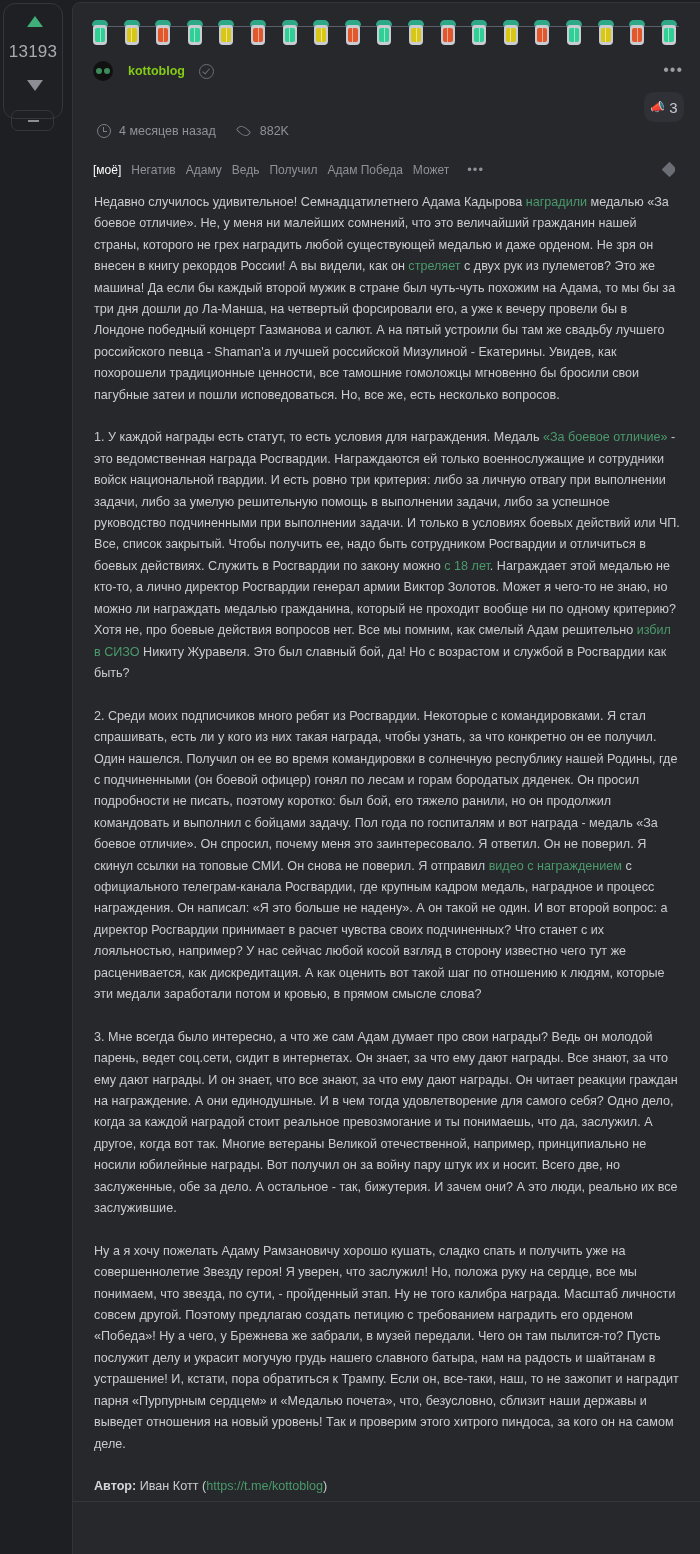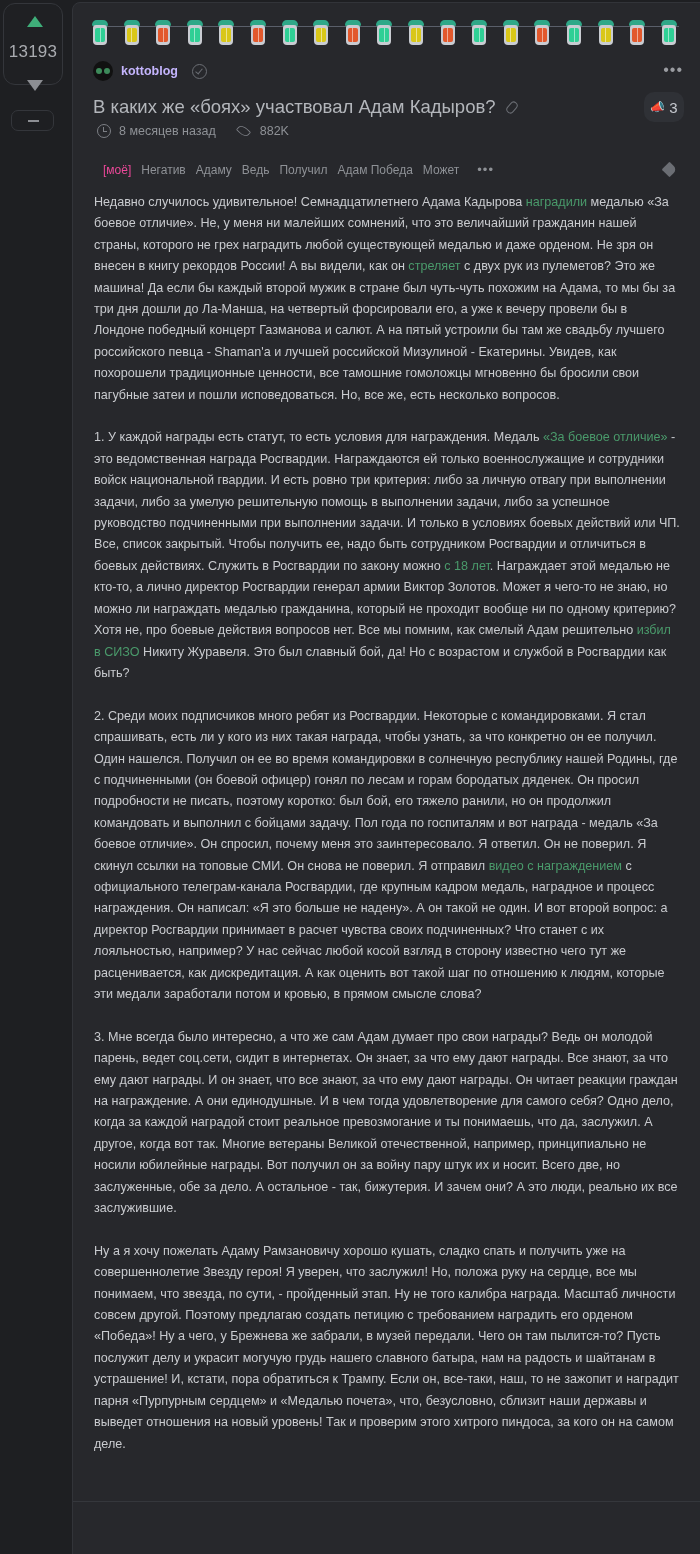--- a/index.html
+++ b/index.html
@@ -1,21 +1,21 @@
 <!DOCTYPE html>
 <html><head>
 <meta charset="utf-8">
 <style>
   * { box-sizing: border-box; margin: 0; padding: 0; }
   html, body { width: 700px; height: 1554px; background: #1e1f22; overflow: hidden; }
   body { font-family: "Liberation Sans", "DejaVu Sans", sans-serif; color: #c9cbcf; position: relative; }
 
   
   .vote-box {
-    position: absolute; left: 3px; top: 3px; width: 60px; height: 82px;
+    position: absolute; left: 3px; top: 3px; width: 60px; height: 116px;
     border: 1px solid #34363b; border-radius: 12px; background: #1f2023;
   }
   .vote-up { position: absolute; left: 23px; top: 12px; width: 0; height: 0;
     border-left: 8px solid transparent; border-right: 8px solid transparent; border-bottom: 11px solid #3fae79; cursor: pointer; }
   .vote-count { position: absolute; left: 0; right: 0; top: 38px; text-align: center; font-size: 17px; color: #a9abb0; letter-spacing: 0.2px; }
   .vote-down { position: absolute; left: 23px; top: 76px; width: 0; height: 0;
     border-left: 8px solid transparent; border-right: 8px solid transparent; border-top: 11px solid #8c8e93; cursor: pointer; }
   .collapse-btn { position: absolute; left: 11px; top: 110px; width: 43px; height: 21px;
     border: 1px solid #34363b; border-radius: 7px; cursor: pointer; }
   .collapse-btn::after { content: ""; position: absolute; left: 16px; top: 9px; width: 11px; height: 1.5px; background: #8c8e93; }
@@ -30,38 +30,38 @@
   .lamp { position: absolute; top: 3px; width: 18px; height: 28px; }
   .lamp .cap { position: absolute; left: 1px; top: 0; width: 16px; height: 6px; background: #2fa888; border-radius: 8px 8px 2px 2px; }
   .lamp .body { position: absolute; left: 2px; top: 5px; width: 14px; height: 20px; background: #c9ccd2; border-radius: 3px 3px 4px 4px; }
   .lamp .glass { position: absolute; left: 4px; top: 8px; width: 10px; height: 14px; border-radius: 2px; }
   .lamp .bar { position: absolute; left: 8.5px; top: 8px; width: 1px; height: 14px; background: rgba(255,255,255,0.5); }
 
   .author-row { position: absolute; left: 20px; top: 57px; height: 22px; display: flex; align-items: center; }
   .avatar { width: 20px; height: 20px; border-radius: 50%; background: #111; position: relative; }
   .avatar::before, .avatar::after { content: ""; position: absolute; top: 7px; width: 6px; height: 6px; border-radius: 50%; background: #3d8a5a; }
   .avatar::before { left: 3px; } .avatar::after { left: 11px; }
-  .author-name { margin-left: 8px; font-size: 12.5px; font-weight: bold; color: #c4b5fd; }
+  .author-name { margin-left: 15px; font-size: 12.5px; font-weight: bold; color: #84cc16; }
   .verified { margin-left: 14px; width: 15px; height: 15px; border: 1.2px solid #6b6e74; border-radius: 50%; position: relative; }
   .verified::after { content: ""; position: absolute; left: 4px; top: 2px; width: 3px; height: 6px; border-right: 1.2px solid #6b6e74; border-bottom: 1.2px solid #6b6e74; transform: rotate(40deg); }
   .more-btn { position: absolute; right: 28px; top: 62px; font-size: 16px; color: #9a9ca1; letter-spacing: 1px; cursor: pointer; line-height: 10px; }
 
   .title { position: absolute; left: 20px; top: 93px; font-size: 18.5px; color: #b3b6bb; white-space: nowrap; }
   .link-icon { display: inline-block; margin-left: 12px; width: 8px; height: 13px; border: 1.5px solid #6b6e74; border-radius: 4px; transform: rotate(40deg); vertical-align: -1px; }
   .share-badge { position: absolute; right: 27px; top: 89px; width: 40px; height: 30px; background: #2f3136; border-radius: 10px; display: flex; align-items: center; justify-content: center; font-size: 15px; color: #c5c8ce; cursor: pointer; }
   .share-badge .mega { font-size: 12px; margin-right: 4px; color: #aeb1b6; }
 
   .meta-row { position: absolute; left: 24px; top: 121px; display: flex; align-items: center; font-size: 12.5px; color: #8e9196; }
   .clock { width: 14px; height: 14px; border: 1.5px solid #7c7f85; border-radius: 50%; position: relative; margin-right: 8px; }
   .clock::after { content: ""; position: absolute; left: 4.5px; top: 2px; width: 3px; height: 4px; border-left: 1.3px solid #7c7f85; border-bottom: 1.3px solid #7c7f85; }
   .eye { width: 15px; height: 10px; border: 1.5px solid #7c7f85; border-radius: 60% 10%; transform: rotate(45deg) scale(0.85); margin: 0 9px 0 20px; position: relative; }
 
   .tags { position: absolute; left: 20px; top: 159px; display: flex; align-items: center; font-size: 12px; color: #8e9196; }
   .tags .tag { margin-right: 10px; cursor: pointer; white-space: nowrap; }
-  .tags .tag.mine { color: #ec4899; margin-left: 10px; }
+  .tags .tag.mine { color: #ffffff; }
   .tags .dots { margin-left: 8px; color: #8e9196; font-size: 13px; letter-spacing: 1px; cursor: pointer; }
   .tag-icon { position: absolute; right: 36px; top: 161px; width: 11px; height: 11px; background: #6b6e74; border-radius: 1px 5px 1px 1px; transform: rotate(45deg); cursor: pointer; }
 
   .content { position: absolute; left: 21px; top: 189px; width: 586px; font-size: 12.6px; line-height: 21.4px; color: #c9cbcf; }
   .content p { margin: 0 0 21.4px 0; }
   .content a { color: #4a9a6b; text-decoration: none; }
   .content b { color: #d4d6da; }
 
   .divider { position: absolute; left: 0; right: 0; top: 1498px; height: 1px; background: #35373c; }
   .reactions { position: absolute; left: 20px; top: 1513px; display: flex; gap: 8px; }
@@ -202,31 +202,28 @@
       </div>
     </div>
 
   <div class="author-row">
     <div class="avatar"></div>
     <span class="author-name">kottoblog</span>
     <span class="verified"></span>
   </div>
   <div class="more-btn">•••</div>
 
-  <div class="title">
-    <span>В каких же «боях» участвовал Адам Кадыров?</span><span class="link-icon"></span>
-  </div>
   <div class="share-badge">
     <span class="mega">📣</span>
     <span>3</span>
   </div>
 
   <div class="meta-row">
     <span class="clock"></span>
-    <span>8 месяцев назад</span>
+    <span>4 месяцев назад</span>
     <span class="eye"></span>
     <span>882K</span>
   </div>
 
   <div class="tags" id="tags">
       <span class="tag mine">[моё]</span>
       <span class="tag">Негатив</span>
       <span class="tag">Адаму</span>
       <span class="tag">Ведь</span>
       <span class="tag">Получил</span>
@@ -235,16 +232,17 @@
       <span class="dots">•••</span>
     </div>
   <div class="tag-icon"></div>
 
   <div class="content" id="content">
       <p><span>Недавно случилось удивительное! Семнадцатилетнего Адама Кадырова </span><a>наградили</a><span> медалью «За боевое отличие». Не, у меня ни малейших сомнений, что это величайший гражданин нашей страны, которого не грех наградить любой существующей медалью и даже орденом. Не зря он внесен в книгу рекордов России! А вы видели, как он </span><a>стреляет</a><span> с двух рук из пулеметов? Это же машина! Да если бы каждый второй мужик в стране был чуть-чуть похожим на Адама, то мы бы за три дня дошли до Ла-Манша, на четвертый форсировали его, а уже к вечеру провели бы в Лондоне победный концерт Газманова и салют. А на пятый устроили бы там же свадьбу лучшего российского певца - Shaman'a и лучшей российской Мизулиной - Екатерины. Увидев, как похорошели традиционные ценности, все тамошние гомоложцы мгновенно бы бросили свои пагубные затеи и пошли исповедоваться. Но, все же, есть несколько вопросов.</span></p>
       <p><span>1. У каждой награды есть статут, то есть условия для награждения. Медаль </span><a>«За боевое отличие»</a><span> - это ведомственная награда Росгвардии. Награждаются ей только военнослужащие и сотрудники войск национальной гвардии. И есть ровно три критерия: либо за личную отвагу при выполнении задачи, либо за умелую решительную помощь в выполнении задачи, либо за успешное руководство подчиненными при выполнении задачи. И только в условиях боевых действий или ЧП. Все, список закрытый. Чтобы получить ее, надо быть сотрудником Росгвардии и отличиться в боевых действиях. Служить в Росгвардии по закону можно </span><a>с 18 лет</a><span>. Награждает этой медалью не кто-то, а лично директор Росгвардии генерал армии Виктор Золотов. Может я чего-то не знаю, но можно ли награждать медалью гражданина, который не проходит вообще ни по одному критерию? Хотя не, про боевые действия вопросов нет. Все мы помним, как смелый Адам решительно </span><a>избил в СИЗО</a><span> Никиту Журавеля. Это был славный бой, да! Но с возрастом и службой в Росгвардии как быть?</span></p>
       <p><span>2. Среди моих подписчиков много ребят из Росгвардии. Некоторые с командировками. Я стал спрашивать, есть ли у кого из них такая награда, чтобы узнать, за что конкретно он ее получил. Один нашелся. Получил он ее во время командировки в солнечную республику нашей Родины, где с подчиненными (он боевой офицер) гонял по лесам и горам бородатых дяденек. Он просил подробности не писать, поэтому коротко: был бой, его тяжело ранили, но он продолжил командовать и выполнил с бойцами задачу. Пол года по госпиталям и вот награда - медаль «За боевое отличие». Он спросил, почему меня это заинтересовало. Я ответил. Он не поверил. Я скинул ссылки на топовые СМИ. Он снова не поверил. Я отправил </span><a>видео с награждением</a><span> с официального телеграм-канала Росгвардии, где крупным кадром медаль, наградное и процесс награждения. Он написал: «Я это больше не надену». А он такой не один. И вот второй вопрос: а директор Росгвардии принимает в расчет чувства своих подчиненных? Что станет с их лояльностью, например? У нас сейчас любой косой взгляд в сторону известно чего тут же расценивается, как дискредитация. А как оценить вот такой шаг по отношению к людям, которые эти медали заработали потом и кровью, в прямом смысле слова?</span></p>
       <p><span>3. Мне всегда было интересно, а что же сам Адам думает про свои награды? Ведь он молодой парень, ведет соц.сети, сидит в интернетах. Он знает, за что ему дают награды. Все знают, за что ему дают награды. И он знает, что все знают, за что ему дают награды. Он читает реакции граждан на награждение. А они единодушные. И в чем тогда удовлетворение для самого себя? Одно дело, когда за каждой наградой стоит реальное превозмогание и ты понимаешь, что да, заслужил. А другое, когда вот так. Многие ветераны Великой отечественной, например, принципиально не носили юбилейные награды. Вот получил он за войну пару штук их и носит. Всего две, но заслуженные, обе за дело. А остальное - так, бижутерия. И зачем они? А это люди, реально их все заслужившие.</span></p>
       <p><span>Ну а я хочу пожелать Адаму Рамзановичу хорошо кушать, сладко спать и получить уже на совершеннолетие Звезду героя! Я уверен, что заслужил! Но, положа руку на сердце, все мы понимаем, что звезда, по сути, - пройденный этап. Ну не того калибра награда. Масштаб личности совсем другой. Поэтому предлагаю создать петицию с требованием наградить его орденом «Победа»! Ну а чего, у Брежнева же забрали, в музей передали. Чего он там пылится-то? Пусть послужит делу и украсит могучую грудь нашего славного батыра, нам на радость и шайтанам в устрашение! И, кстати, пора обратиться к Трампу. Если он, все-таки, наш, то не зажопит и наградит парня «Пурпурным сердцем» и «Медалью почета», что, безусловно, сблизит наши державы и выведет отношения на новый уровень! Так и проверим этого хитрого пиндоса, за кого он на самом деле.</span></p>
+      <p><b>Автор:</b><span> Иван Котт (</span><a>https://t.me/kottoblog</a><span>)</span></p>
     </div>
 
   <div class="divider"></div>
 </div>
 
 </body></html>

